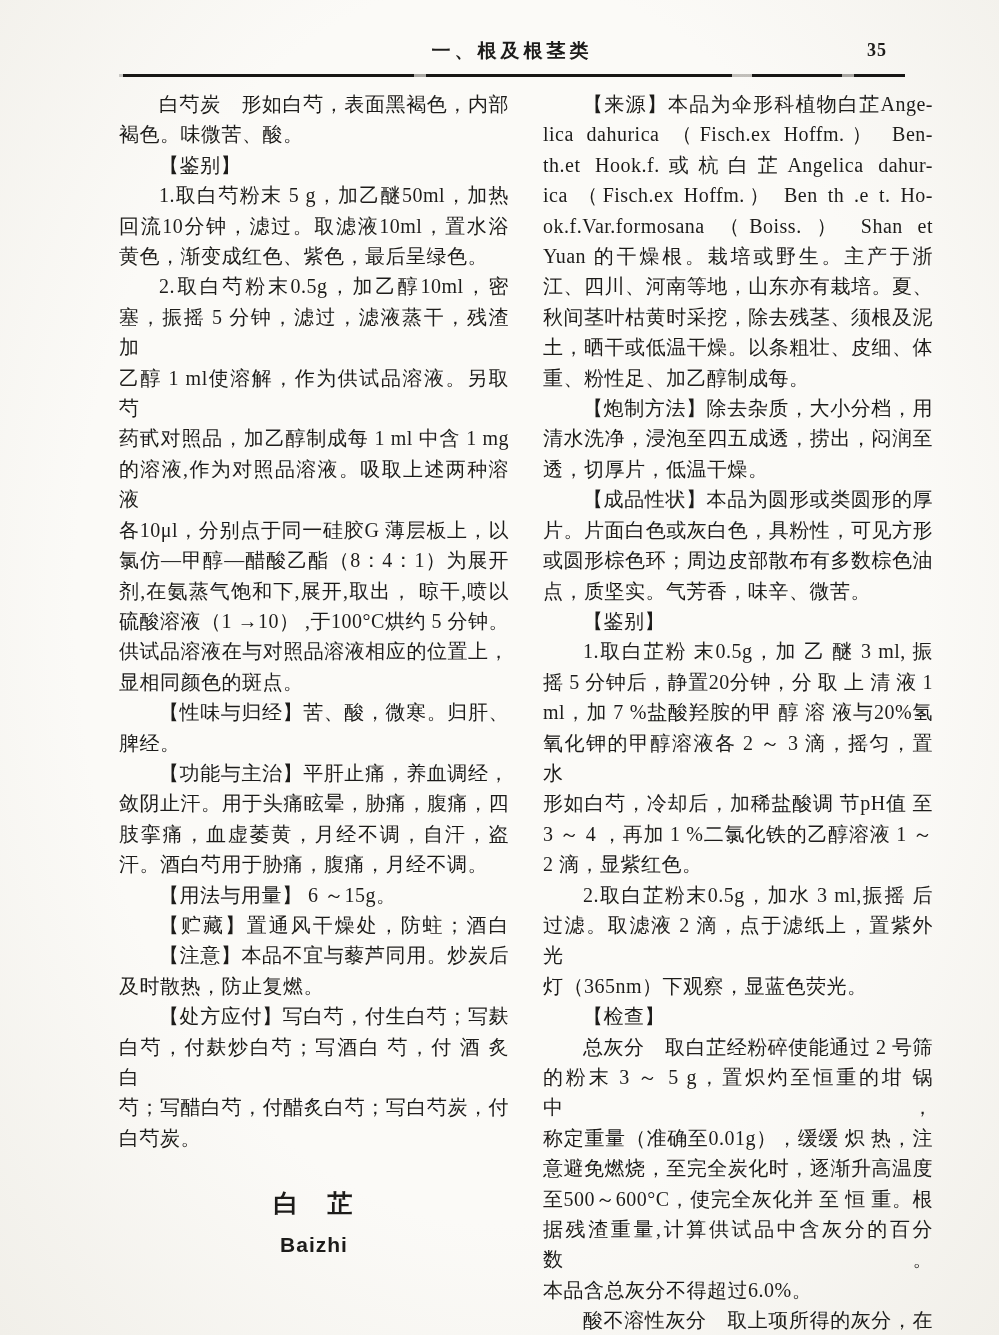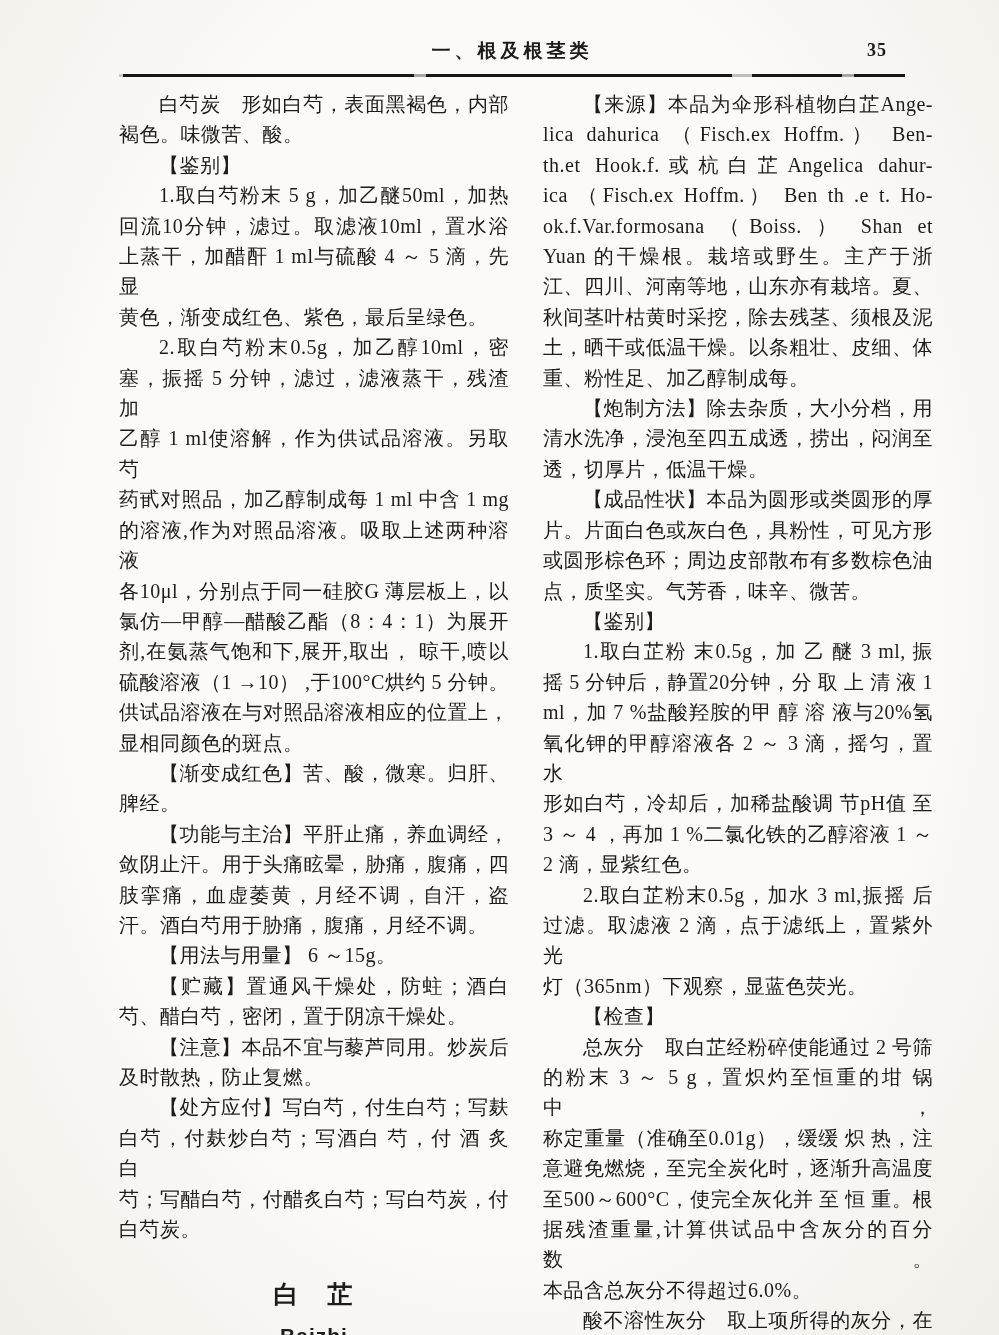--- a/index.html
+++ b/index.html
@@ -67,42 +67,40 @@
   </div>
   <div class="header-rule"></div>
 
   <div class="columns">
     <div class="col">
         <div class="line indent">白芍炭　形如白芍，表面黑褐色，内部</div>
         <div class="line end">褐色。味微苦、酸。</div>
         <div class="line end indent">【鉴别】</div>
         <div class="line indent">1.取白芍粉末 5 g，加乙醚50ml，加热</div>
         <div class="line">回流10分钟，滤过。取滤液10ml，置水浴</div>
-        <div class="line">上蒸干，加醋酐 1 ml与硫酸 4 ～ 5 滴，先显</div>
         <div class="line end">黄色，渐变成红色、紫色，最后呈绿色。</div>
         <div class="line indent">2.取白芍粉末0.5g，加乙醇10ml，密</div>
         <div class="line">塞，振摇 5 分钟，滤过，滤液蒸干，残渣加</div>
         <div class="line">乙醇 1 ml使溶解，作为供试品溶液。另取芍</div>
         <div class="line">药甙对照品，加乙醇制成每 1 ml 中含 1 mg</div>
         <div class="line">的溶液,作为对照品溶液。吸取上述两种溶液</div>
         <div class="line">各10μl，分别点于同一硅胶G 薄层板上，以</div>
         <div class="line">氯仿—甲醇—醋酸乙酯（8：4：1）为展开</div>
         <div class="line">剂,在氨蒸气饱和下,展开,取出， 晾干,喷以</div>
         <div class="line">硫酸溶液（1 →10） ,于100°C烘约 5 分钟。</div>
         <div class="line">供试品溶液在与对照品溶液相应的位置上，</div>
         <div class="line end">显相同颜色的斑点。</div>
-        <div class="line indent">【渐变成红色】苦、酸，微寒。归肝、</div>
+        <div class="line indent">【性味与归经】苦、酸，微寒。归肝、</div>
         <div class="line end">脾经。</div>
         <div class="line indent">【功能与主治】平肝止痛，养血调经，</div>
         <div class="line">敛阴止汗。用于头痛眩晕，胁痛，腹痛，四</div>
         <div class="line">肢挛痛，血虚萎黄，月经不调，自汗，盗</div>
         <div class="line end">汗。酒白芍用于胁痛，腹痛，月经不调。</div>
         <div class="line end indent">【用法与用量】 6 ～15g。</div>
         <div class="line indent">【贮藏】置通风干燥处，防蛀；酒白</div>
-        <div class="line end">芍、醋白芍，密闭，置于阴凉干燥处。</div>
         <div class="line indent">【注意】本品不宜与藜芦同用。炒炭后</div>
         <div class="line end">及时散热，防止复燃。</div>
         <div class="line indent">【处方应付】写白芍，付生白芍；写麸</div>
         <div class="line">白芍，付麸炒白芍；写酒白 芍，付 酒 炙 白</div>
         <div class="line">芍；写醋白芍，付醋炙白芍；写白芍炭，付</div>
         <div class="line end">白芍炭。</div>
         <div class="heading-cn">白　芷</div>
         <div class="heading-pinyin">Baizhi</div>
       </div>
     <div class="col">

